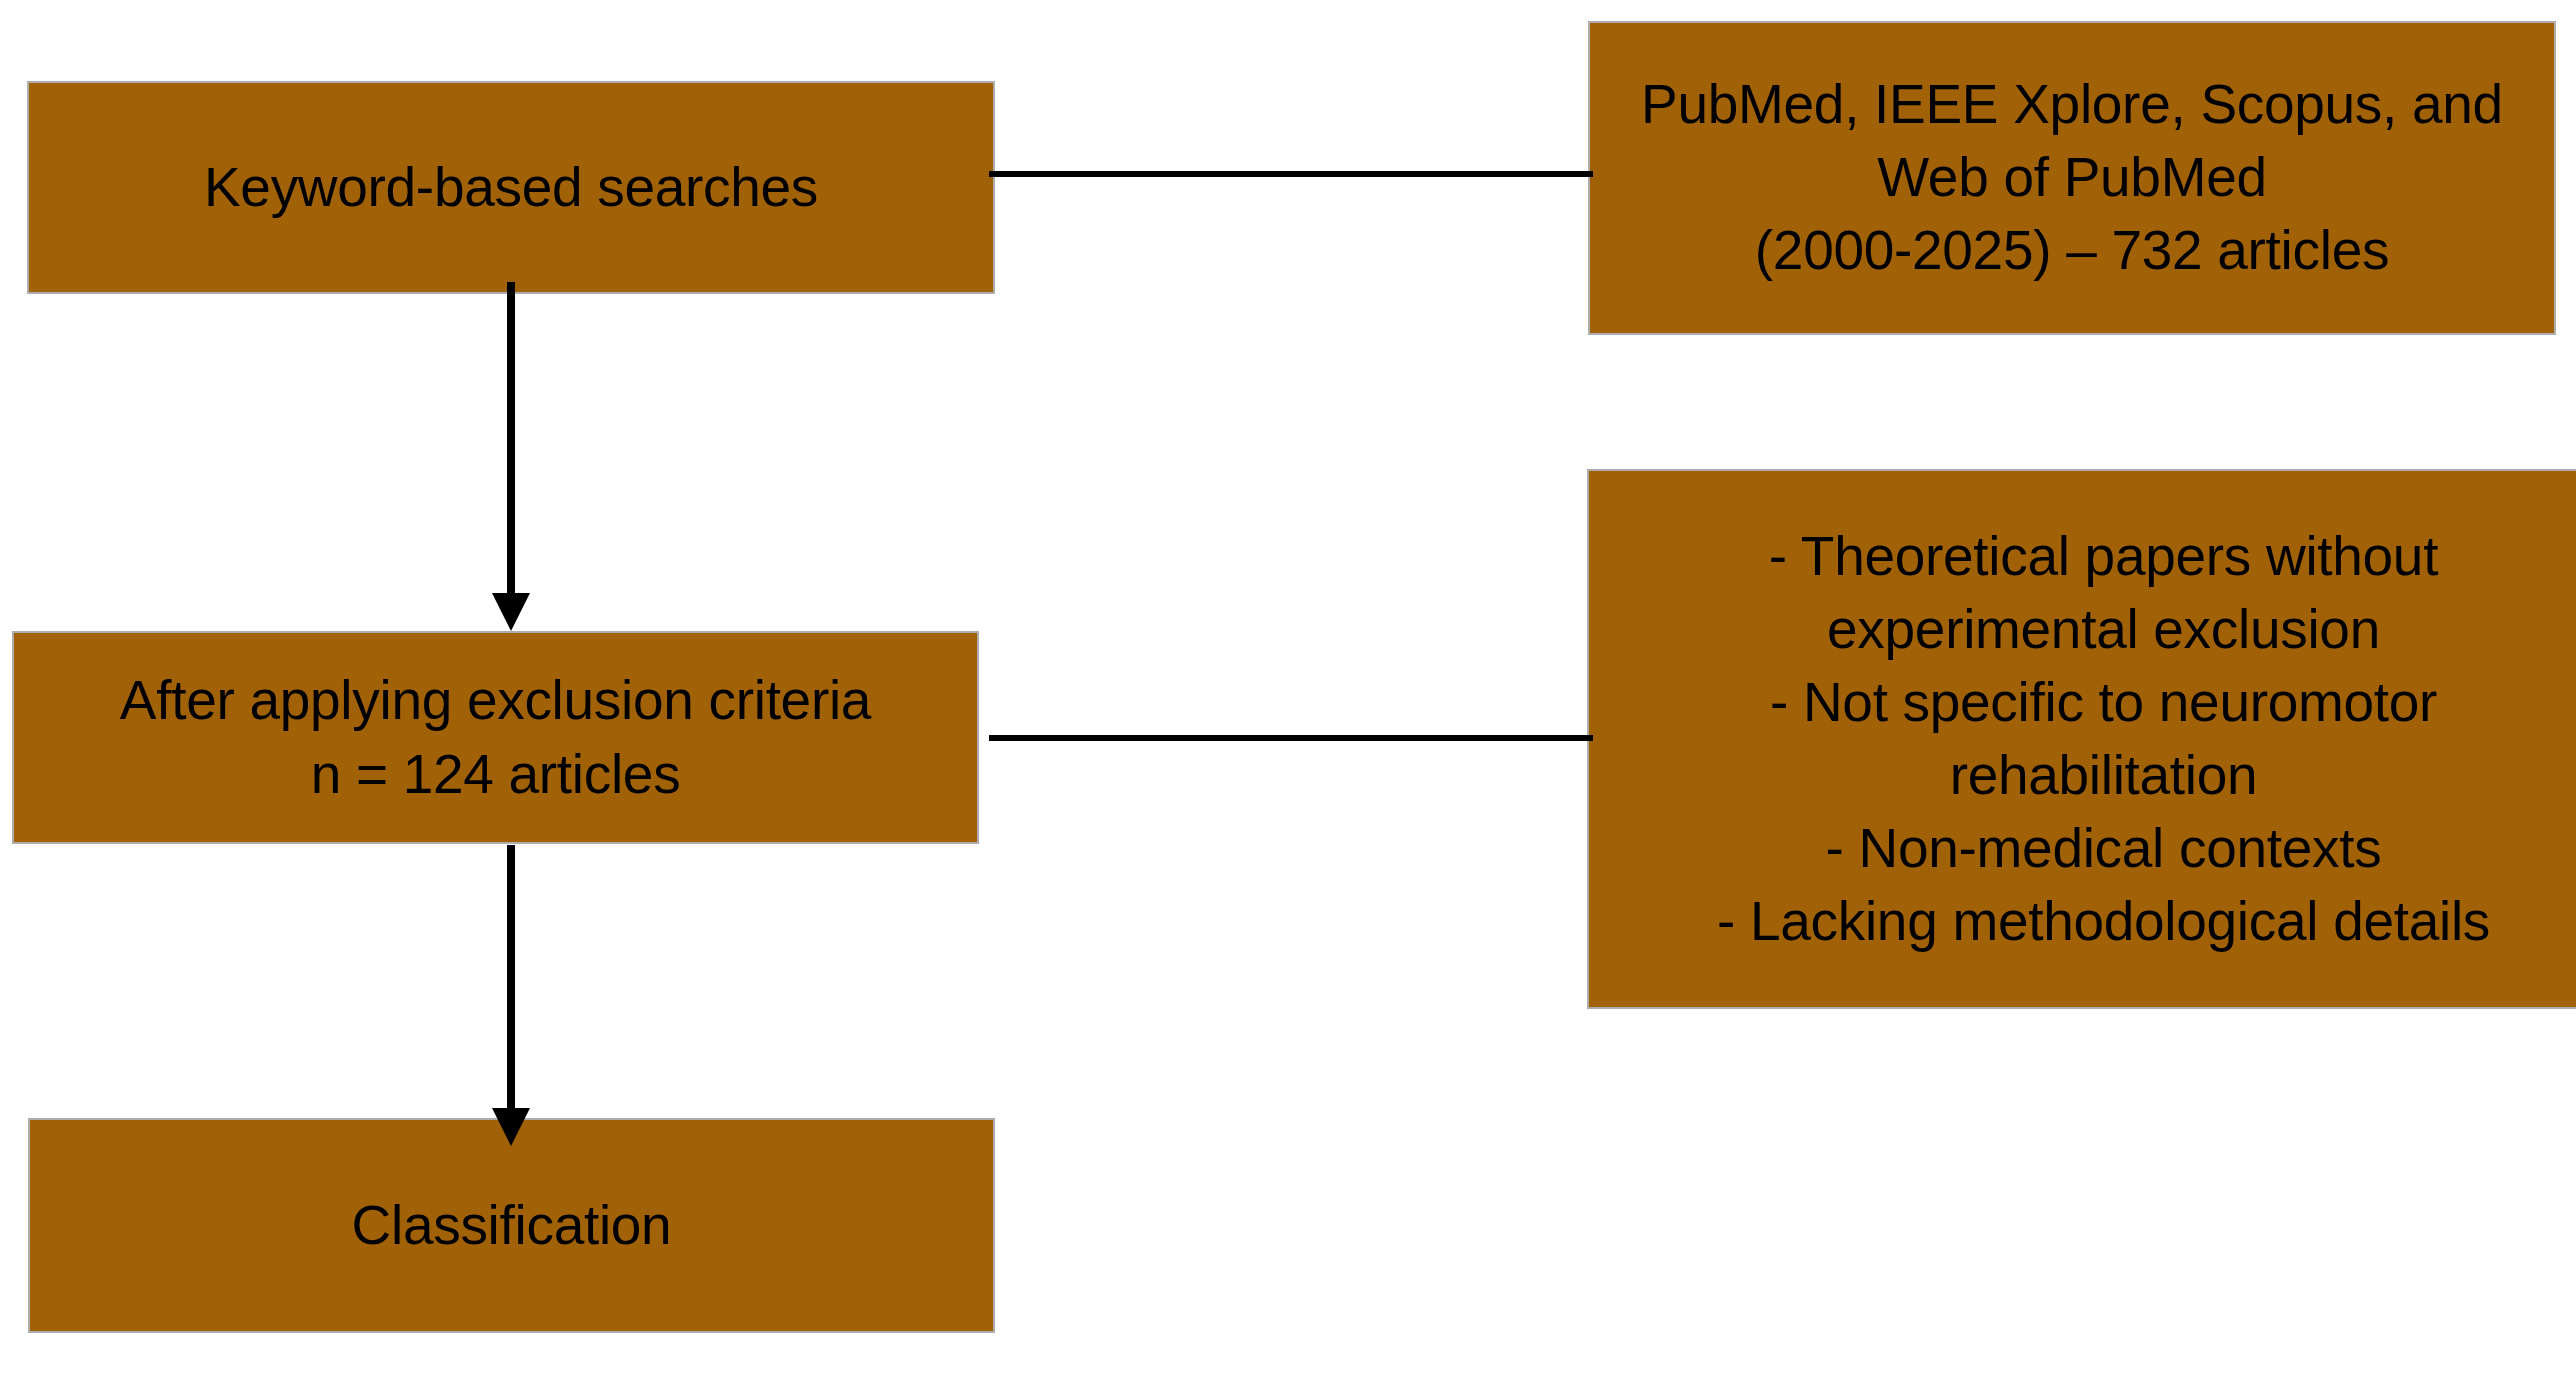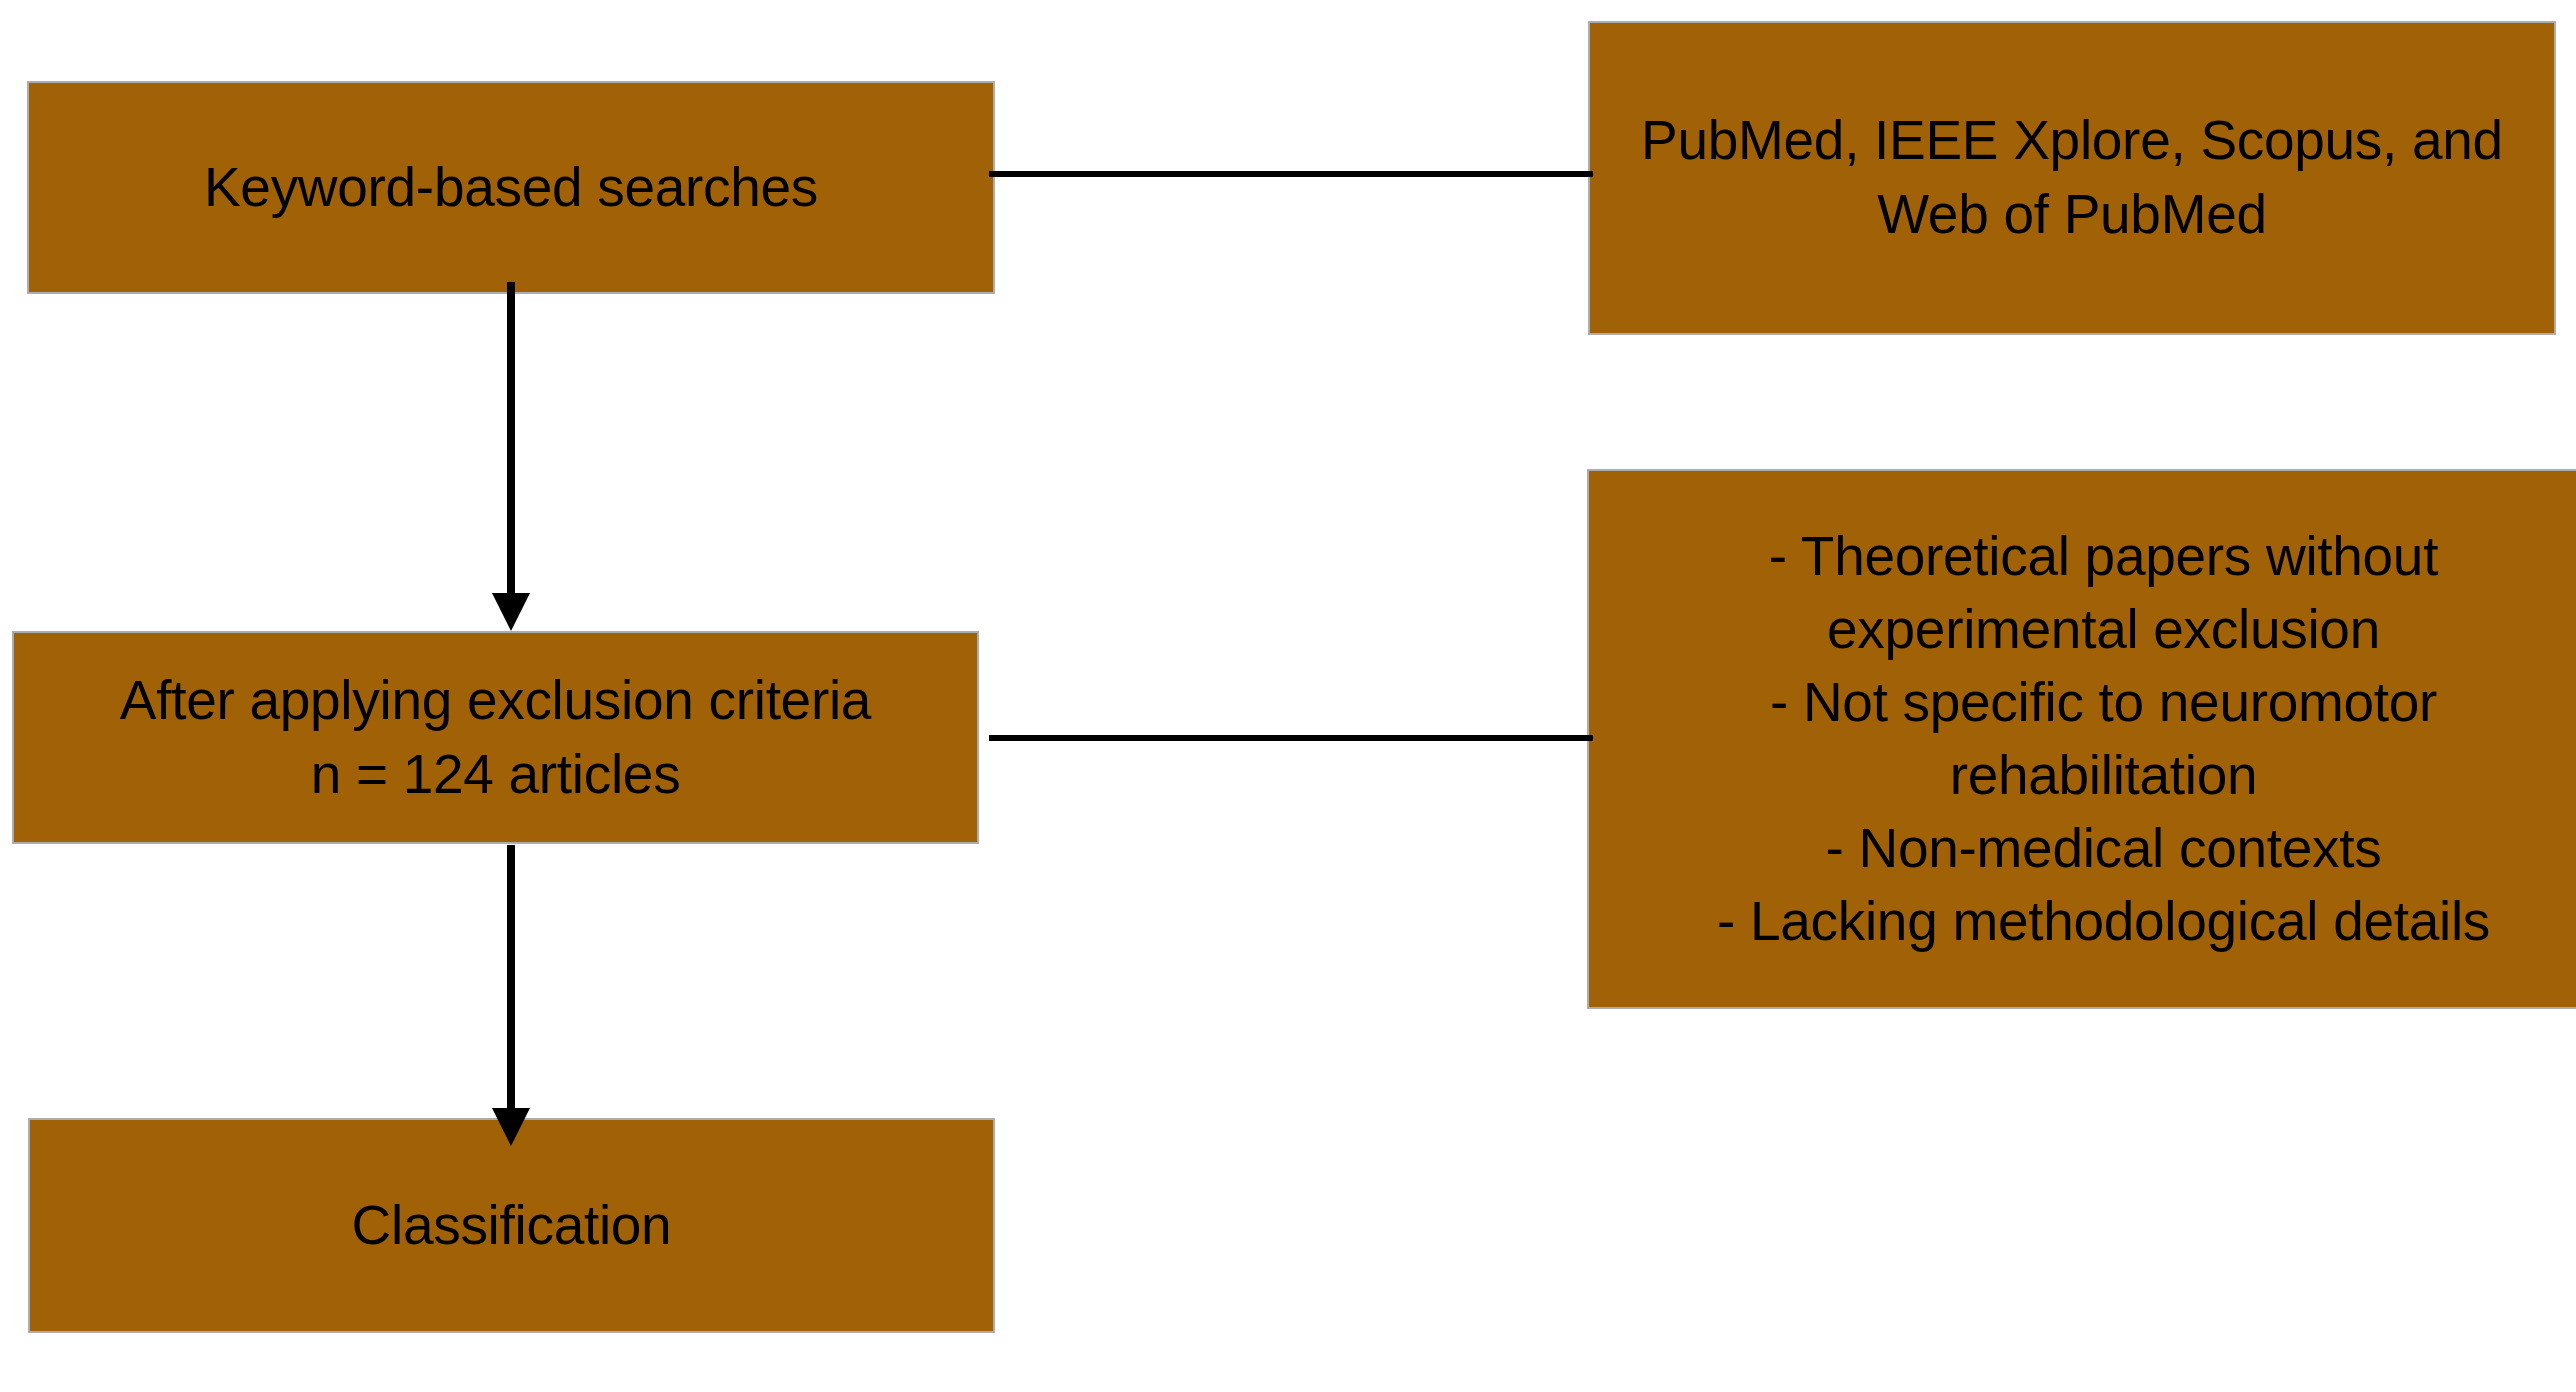--- a/index.html
+++ b/index.html
@@ -97,20 +97,21 @@
   <div class="node" id="node-keyword-search">
     <div class="lines">
       <span class="ln">Keyword-based searches</span>
     </div>
   </div>
 
   <div class="node" id="node-databases">
     <div class="lines">
       <span class="ln">PubMed, IEEE Xplore, Scopus, and</span>
       <span class="ln">Web of PubMed</span>
+      <span class="ln">(2000-2025) – 732 articles</span>
     </div>
   </div>
 
   <div class="node" id="node-after-exclusion">
     <div class="lines">
       <span class="ln">After applying exclusion criteria</span>
       <span class="ln">n = 124 articles</span>
     </div>
   </div>
 

